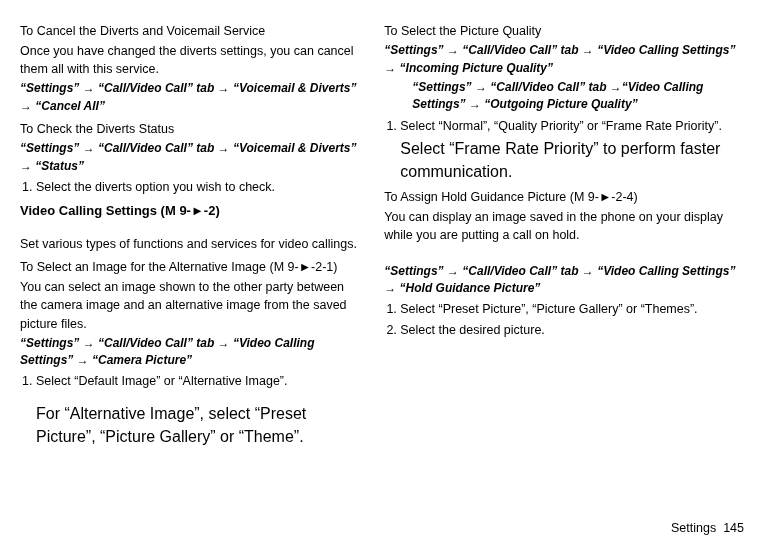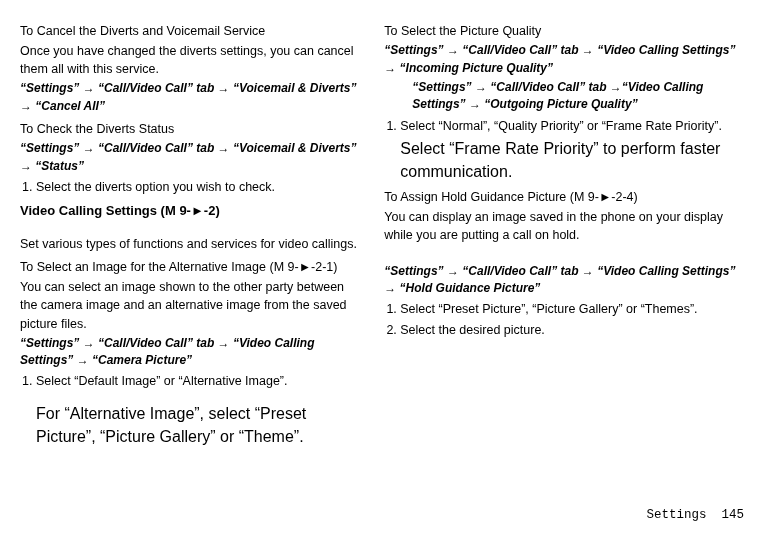--- a/index.html
+++ b/index.html
@@ -53,25 +53,24 @@
       font-weight: bold;
       font-size: 13px;
       margin-top: 6px;
       margin-bottom: 14px;
     }
     .section-block {
       margin-bottom: 5px;
     }
     .page-footer {
       position: absolute;
-      bottom: 27px;
+      bottom: 14px;
       right: 24px;
       font-size: 12.5px;
       color: #000;
-      font-family: Liberation Mono, monospace;
     }
     .indent-sub {
       margin-left: 16px;
       font-size: 16px;
       line-height: 1.45;
     }
   </style>
 </head>
 <body>
 

